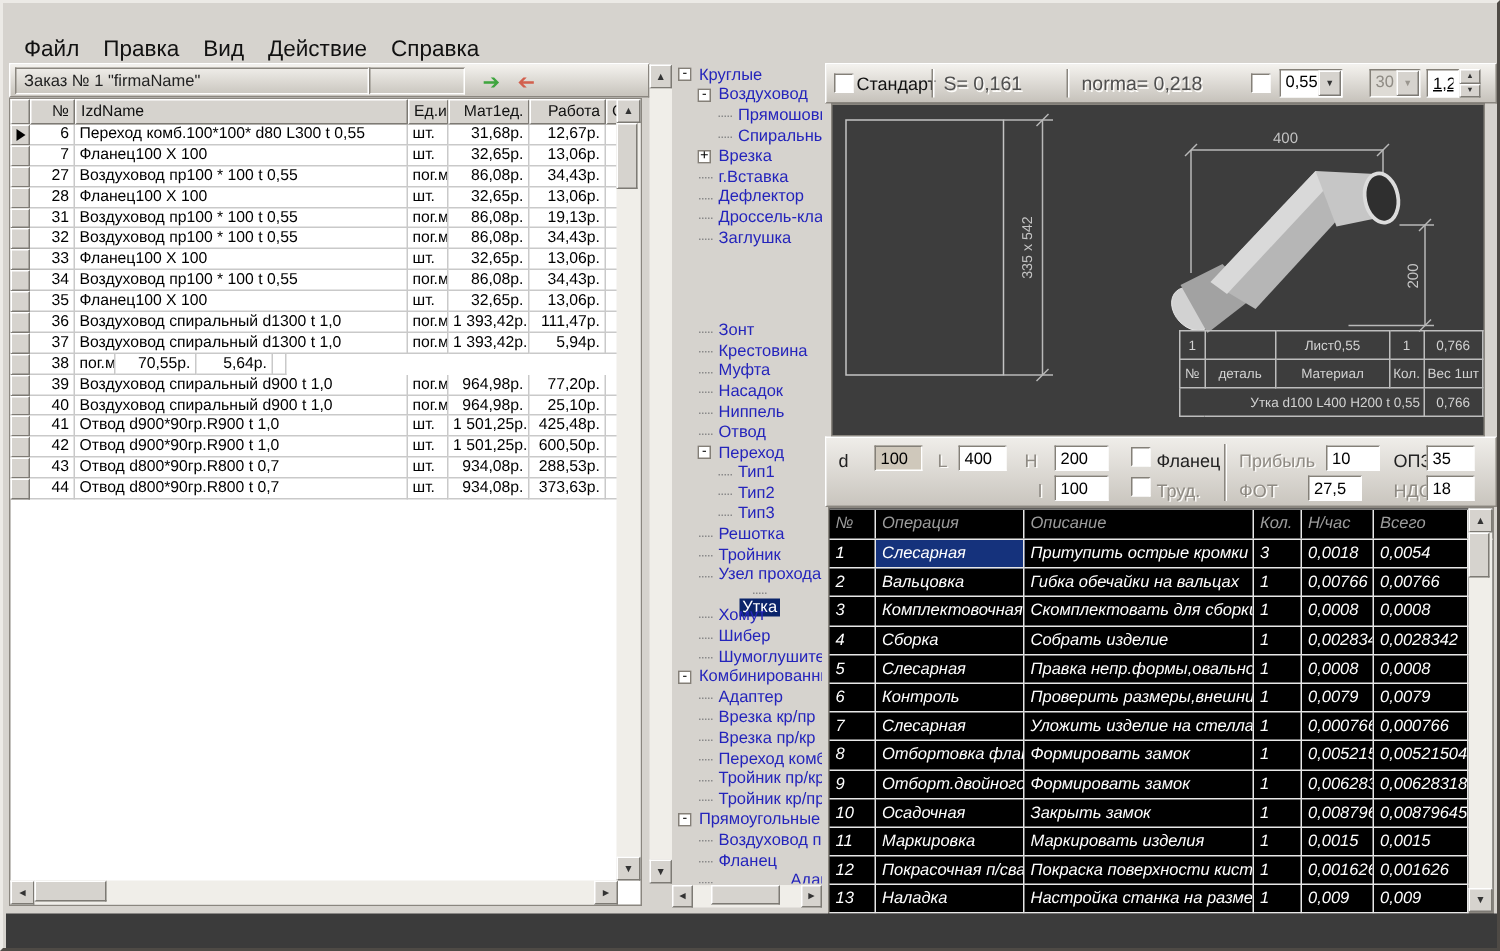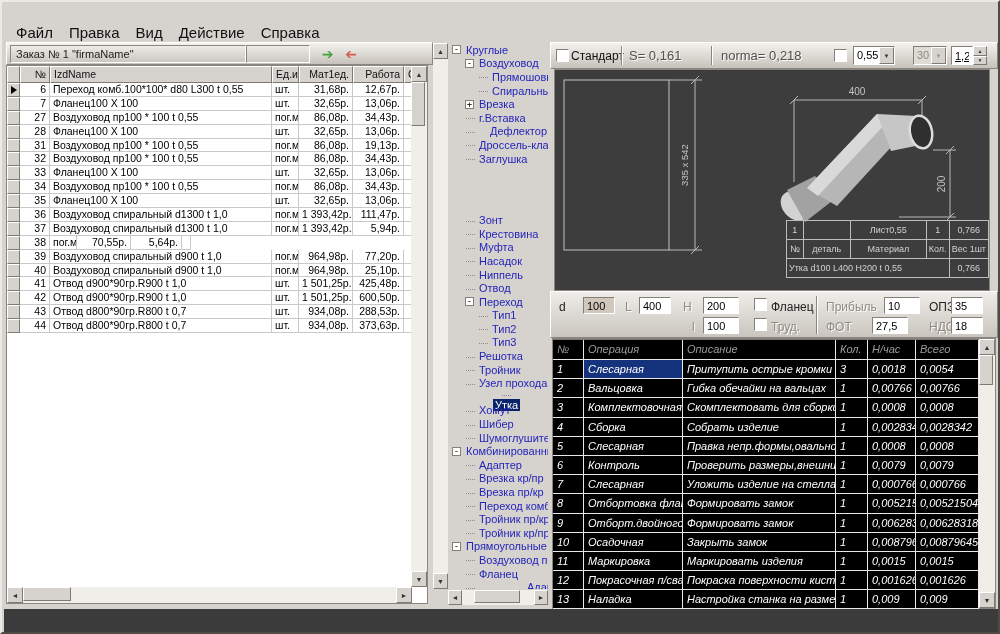--- a/index.html
+++ b/index.html
@@ -424,21 +424,21 @@
       <div class="titem" style="padding-left: 15px;">
         <span class="tgl">+</span>
         <span class="tlabel">Врезка</span>
       </div>
 
       <div class="titem" style="padding-left: 15px;">
         <span class="tgl leaf"></span>
         <span class="tlabel">г.Вставка</span>
       </div>
 
-      <div class="titem" style="padding-left: 15px; gap: 11px;">
+      <div class="titem" style="padding-left: 15px;">
         <span class="tgl leaf"></span>
         <span class="tlabel">Дефлектор</span>
       </div>
 
       <div class="titem" style="padding-left: 15px;">
         <span class="tgl leaf"></span>
         <span class="tlabel">Дроссель-клапан</span>
       </div>
 
       <div class="titem" style="padding-left: 15px;">
@@ -678,21 +678,21 @@
         <td style="width:34px;">0,766</td>
       </tr>
       <tr>
         <td>№</td>
         <td>деталь</td>
         <td>Материал</td>
         <td>Кол.</td>
         <td>Вес 1шт</td>
       </tr>
       <tr>
-        <td colspan="4" style="text-align:left;margin-left:15px;">Утка d100 L400 H200 t 0,55</td>
+        <td colspan="4" style="text-align:right;margin-left:15px;">Утка d100 L400 H200 t 0,55</td>
         <td>0,766</td>
       </tr>
     </tbody>
       </table>
   </div>
 
   <div class="abs params">
     <span class="plbl" style="left:8px;top:8px;">d</span>
     <input class="pinput tan" style="left: 32px; top: 5px; width: 32px;" value="100">
     <span class="plbl dim" style="left:74px;top:8px;">L</span>

